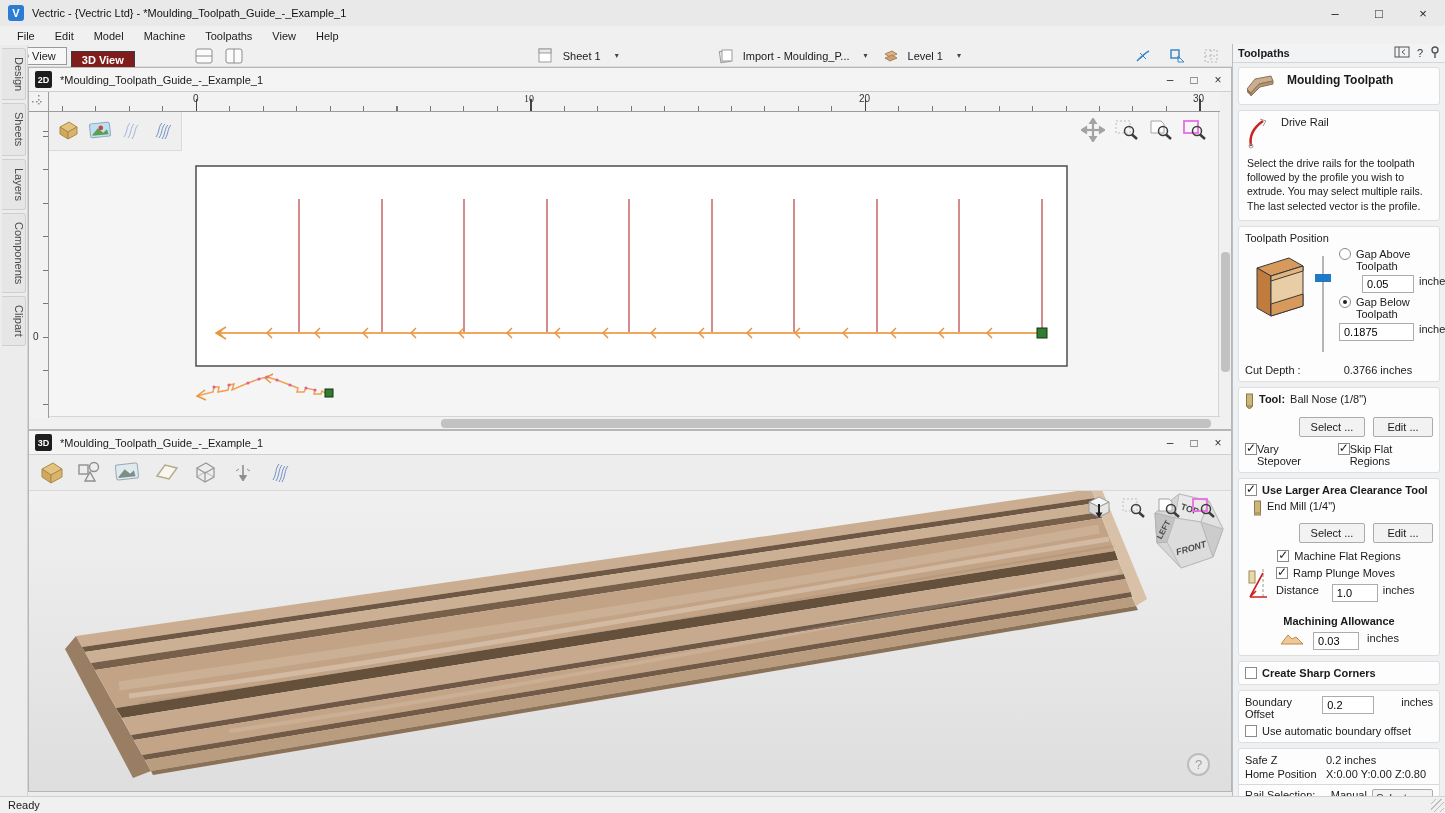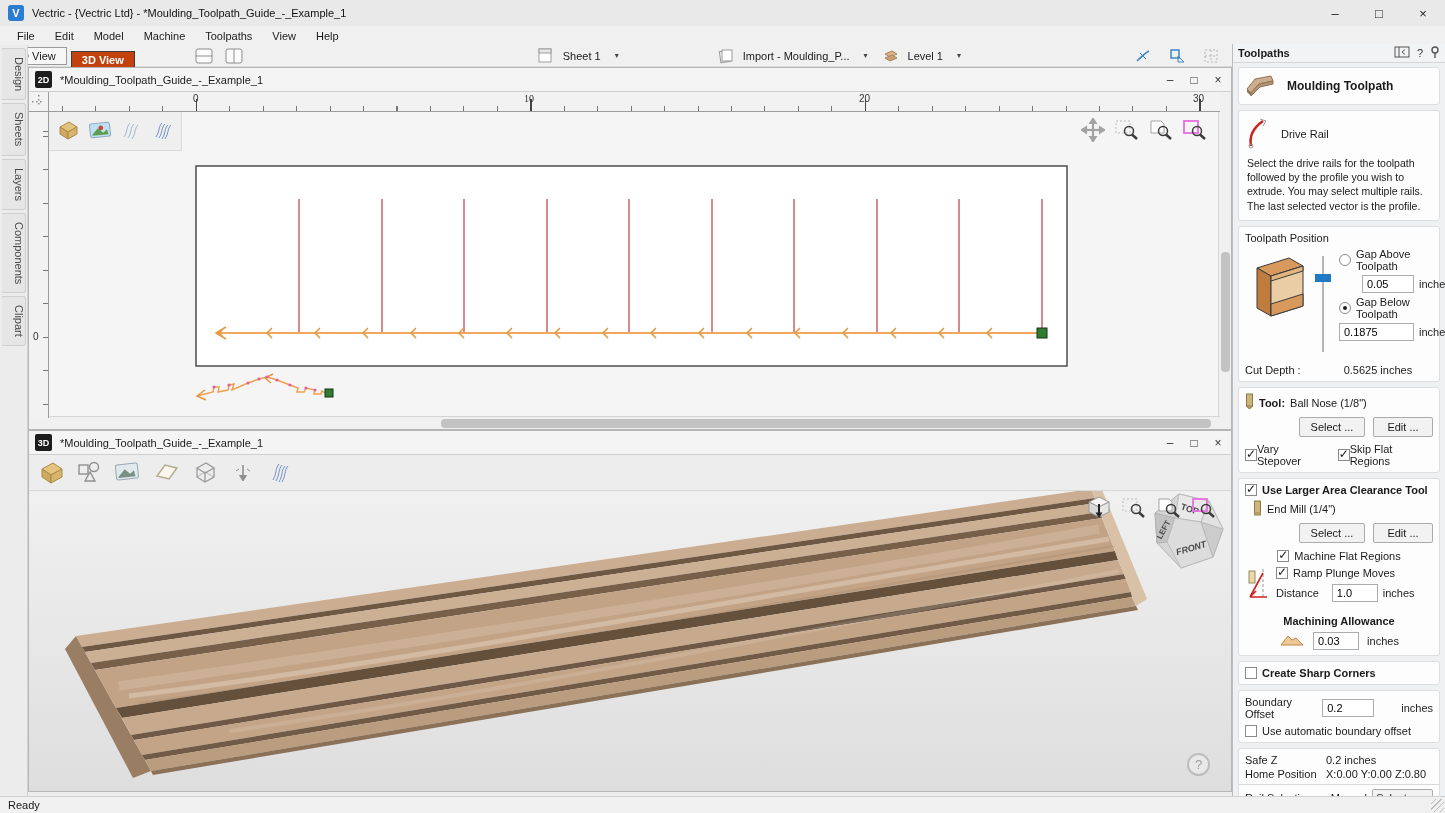--- a/index.html
+++ b/index.html
@@ -14,21 +14,21 @@
   .win-btns { position:absolute; right:0; top:0; height:26px; display:flex; }
   .win-btn { width:44px; height:26px; display:flex; align-items:center; justify-content:center; font-size:13px; color:#222; }
 
   
   .menubar { position:absolute; left:0; top:26px; width:1445px; height:19px; background:#f0f0f0; display:flex; align-items:center; padding-left:8px; gap:2px; }
   .menu-item { padding:2px 9px; }
 
   
   .toolbar { position:absolute; left:0; top:45px; width:1232px; height:22px; background:#f0f0f0; border-bottom:1px solid #dcdcdc; display:flex; align-items:center; }
   .viewtab { height:18px; padding:2px 10px; border:1px solid #9a9a9a; background:#f7f7f7; margin-left:4px; font-size:11px; }
-  .viewtab.active { background:#c2410c; color:#fff; border-color:#3b3b3b; font-weight:bold;margin-top:8px; }
+  .viewtab.active { background:#7f1d1d; color:#fff; border-color:#3b3b3b; font-weight:bold;margin-top:8px; }
   .tb-group { display:flex; align-items:center; gap:6px; }
   .tb-icon { width:22px; height:18px; display:flex; align-items:center; justify-content:center; }
   .dd { display:flex; align-items:center; gap:14px; }
   .dd .arrow { font-size:8px; color:#444; }
 
   
   .leftstrip { position:absolute; left:0; top:45px; width:28px; height:751px; background:#ececec; border-right:1px solid #d3d3d3; }
   .vtab { writing-mode:vertical-rl; background:#e6e6e6; border:1px solid #cfcfcf; border-left:none; color:#4a4a4a; padding:8px 0; width:24px; margin:3px 0 3px 2px; text-align:center; border-radius:0 3px 3px 0; font-size:11px; }
 
   
@@ -62,21 +62,21 @@
   .nav3d { position:absolute; right:14px; top:4px; display:flex; gap:8px; align-items:center; }
   .helpcircle { position:absolute; left:1158px; top:262px; width:23px; height:23px; border:2px solid #bdbdbd; border-radius:50%; color:#9e9e9e; display:flex; align-items:center; justify-content:center; font-size:13px; background:rgba(255,255,255,.3); }
 
   
   .rpanel { position:absolute; left:1232px; top:44px; width:213px; height:752px; background:#eef0f1; border-left:1px solid #b9bdc1; }
   .rp-header { height:19px; display:flex; align-items:center; padding:0 5px; border-bottom:1px solid #d6d6d6; background:#f2f3f4; }
   .rp-header .hicons { margin-left:auto; display:flex; gap:7px; align-items:center; color:#333; }
   .rp-body { position:absolute; top:19px; bottom:0; left:0; right:0; overflow:hidden; padding:4px 5px; }
   .card { background:#fdfdfd; border:1px solid #dcdee0; border-radius:3px; margin-bottom:5px; padding:5px 6px; }
   .bold { font-weight:bold; }
-  .row { display:flex; align-items:center; gap:5px; }
+  .row { display:flex; gap:5px; }
   .chk { width:12px; height:12px; border:1px solid #8a8a8a; background:#fff; display:inline-block; position:relative; flex:0 0 auto; }
   .chk.on::after { content:"✓"; position:absolute; left:0px; top:-3px; font-size:12px; color:#1c1c1c; }
   .radio { width:12px; height:12px; border:1px solid #8a8a8a; background:#fff; border-radius:50%; display:inline-block; position:relative; flex:0 0 auto; }
   .radio.on::after { content:""; position:absolute; left:3px; top:3px; width:4px; height:4px; border-radius:50%; background:#222; }
   .field { height:18px; border:1px solid #a9adb2; background:#fff; font-family:"Liberation Sans",sans-serif; font-size:11px; padding:0 4px; }
   .btn { height:20px; background:#f2f2f2; border:1px solid #ababab; border-radius:2px; font-family:"Liberation Sans",sans-serif; font-size:11px; padding:0 8px; color:#1a1a1a; }
   .btn:disabled,.disabled { color:#a7a7a7; }
   .sep { border:none; border-top:1px solid #d9d9d9; margin:4px -6px; }
   .unit { color:#222; }
   .small { font-size:10.5px; }
@@ -539,21 +539,21 @@
               <span>Gap Below Toolpath</span>
             </div>
             <div class="row" style="justify-content:flex-end; margin-top:3px;">
               <input class="field" style="width: 75px;" value="0.1875">
               <span class="unit">inches</span>
             </div>
           </div>
         </div>
         <div class="row" style="margin-top:6px;">
           <span>Cut Depth :</span>
-          <span style="margin-left:38px;">0.5625 inches</span>
+          <span style="margin-left:38px;">0.3766 inches</span>
         </div>
       </div>
 
       <div class="card">
         <div class="row">
           <span>
             <svg width="9" height="18">
                 <rect x="1.5" y="1" width="6" height="12" fill="#cdb57c" stroke="#8a7a4a"></rect>
                 <path d="M1.5 13 Q4.5 18 7.5 13" fill="#b49c63" stroke="#8a7a4a"></path>
               </svg>

